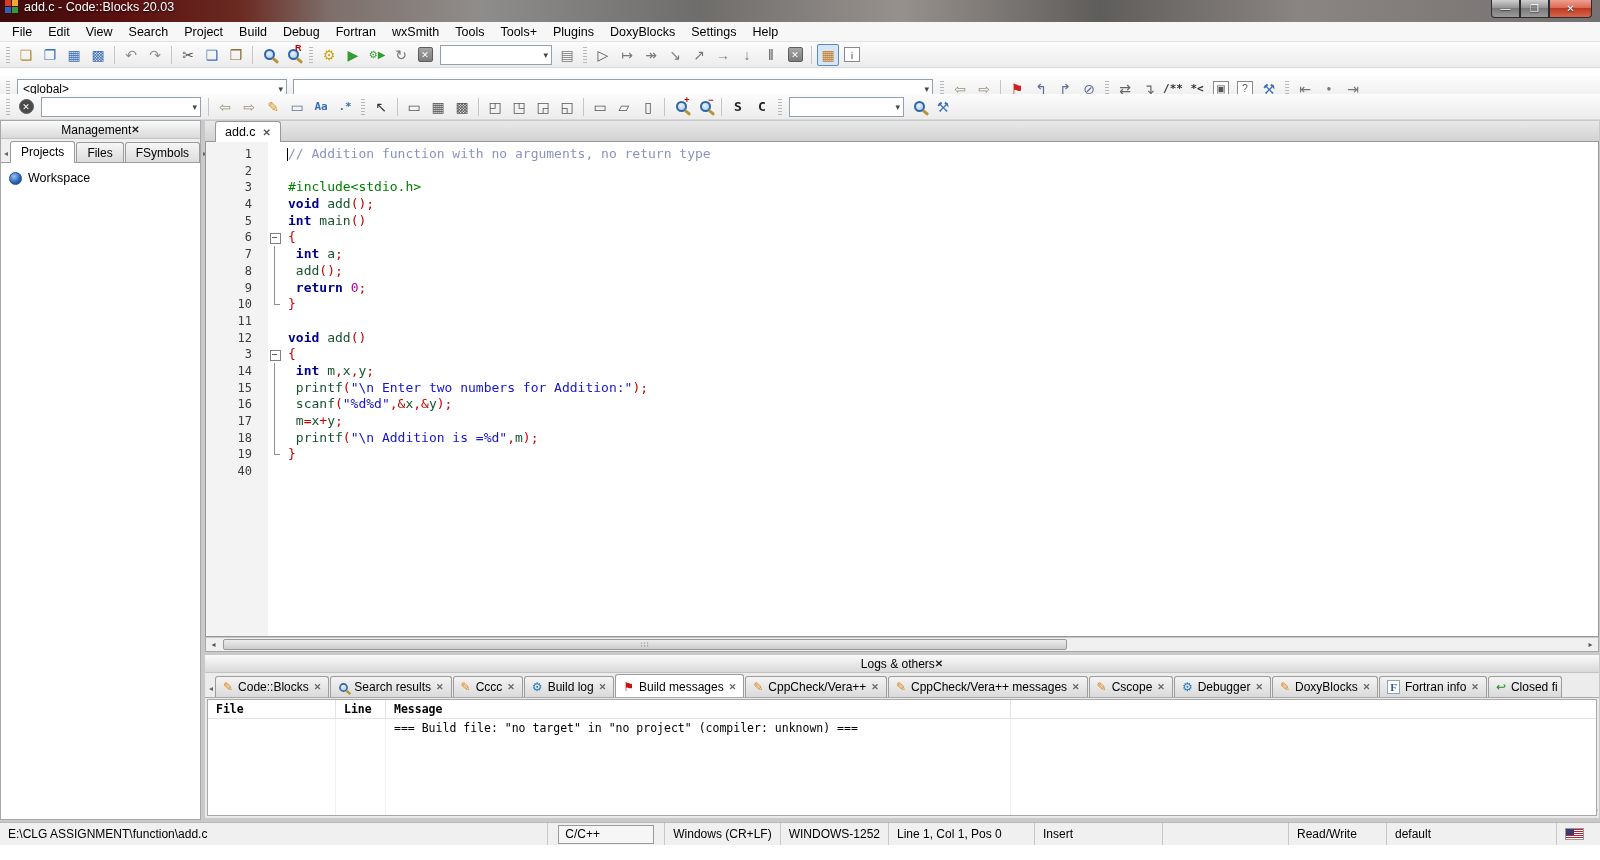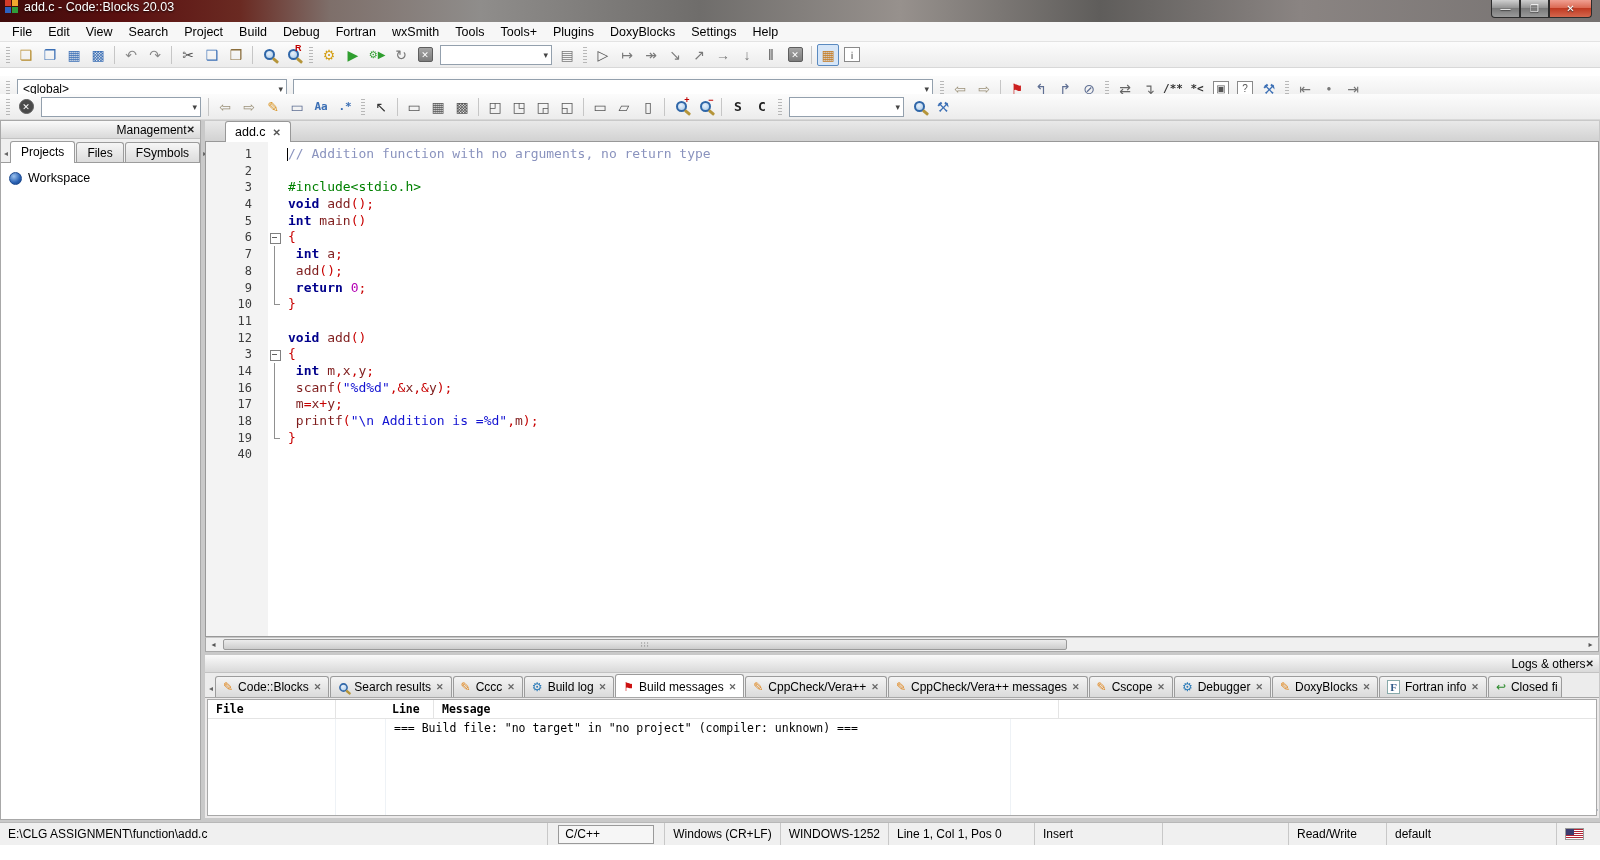--- a/index.html
+++ b/index.html
@@ -55,57 +55,57 @@
   .mag::after{content:"";position:absolute;width:7px;height:3px;background:#b5953a;
     right:-6px;bottom:-4px;transform:rotate(40deg);border-radius:1px}
   .mag .badge{position:absolute;right:-5px;top:-8px;font-size:9px;font-weight:bold;color:#c00000}
 
   
   .appbg{position:absolute;left:0;top:120px;width:1600px;height:702px;background:#c9c9c9}
 
   
   .mgmt{position:absolute;left:0;top:120px;width:201px;height:700px;background:#fff;border:1px solid #a8a8a8}
   .panel-caption{height:18px;background:linear-gradient(#fafafa,#d9d9d9);border-bottom:1px solid #c2c2c2;
-    display:flex;align-items:center;justify-content:flex-end;padding:0 5px;font-size:12px}
+    display:flex;align-items:center;justify-content:center;padding:0 5px;font-size:12px}
   .close-x{font-size:10px;font-weight:bold;color:#222}
   .mgmt-tabs{display:flex;align-items:flex-end;height:24px;background:#efefef;
     border-bottom:1px solid #9c9c9c;padding:2px 1px 0 1px}
   .scrollarrow{font-size:8px;color:#666;padding:0 2px 4px 2px}
   .mtab{padding:3px 10px 2px;border:1px solid #9c9c9c;border-bottom:none;margin-right:1px;
     border-radius:3px 3px 0 0;background:linear-gradient(#f6f6f6,#dcdcdc);font-size:12px}
   .mtab.active{background:#fff;padding-bottom:4px;position:relative;top:1px}
   .tree-item{display:flex;align-items:center;gap:6px;padding:8px 6px 0 8px;font-size:12.5px}
   .globe{width:13px;height:13px;border-radius:50%;
     background:radial-gradient(circle at 35% 30%,#9cc2ee,#2a62b4 60%,#163e7e);border:1px solid #1d4a90}
 
   
   .editor{position:absolute;left:205px;top:121px;width:1394px;height:531px}
   .edit-tabbar{height:21px;display:flex;align-items:flex-end;background:linear-gradient(#e9e9e9,#d2d2d2);
-    border-bottom:1px solid #989898;padding-left:20px}
+    border-bottom:1px solid #989898;padding-left:10px}
   .etab{display:flex;align-items:center;gap:7px;padding:3px 9px;background:#fff;
     border:1px solid #989898;border-bottom:none;border-radius:3px 3px 0 0;font-size:12.5px;position:relative;top:1px}
   .etab .close-x{color:#555}
   .code-area{position:absolute;left:0;top:21px;right:0;bottom:15px;background:#fff;
     border:1px solid #989898;border-top:none;overflow:hidden}
   .gutter-bg{position:absolute;left:0;top:0;bottom:0;width:62px;background:#f3f3f3}
   #code-lines{position:absolute;left:0;top:4px;right:0}
   .cline{display:flex;height:16.7px;line-height:16.7px;
     font-family:"DejaVu Sans Mono",monospace;font-size:13px}
   .lnum{width:54px;text-align:right;padding-right:8px;color:#3c3c3c;font-size:12px}
   .fold{width:24px;position:relative}
   .fold.box::before{content:"";position:absolute;left:10px;top:4px;width:9px;height:9px;
     border:1px solid #808080;background:#fff}
   .fold.box::after{content:"";position:absolute;left:12px;top:8px;width:5px;height:1px;background:#606060}
   .fold.bar::before{content:"";position:absolute;left:14px;top:0;bottom:0;width:1px;background:#909090}
   .fold.end::before{content:"";position:absolute;left:14px;top:0;height:9px;width:1px;background:#909090}
   .fold.end::after{content:"";position:absolute;left:14px;top:8px;width:6px;height:1px;background:#909090}
   .ctext{white-space:pre;position:relative;padding-left:4px}
   .caret{position:absolute;left:3px;top:2px;width:1px;height:13px;background:#000}
   .cmt{color:var(--c-comment)}.pre{color:var(--c-pre)}.kw{color:var(--c-kw);font-weight:bold}
-  .str{color:var(--c-str)}.num{color:var(--c-num)}.op{color:var(--c-op)}.idn{color:#7f1d1d}
+  .str{color:var(--c-str)}.num{color:var(--c-num)}.op{color:var(--c-op)}.idn{color:#14532d}
   .hscroll{position:absolute;left:0;right:0;bottom:0;height:15px;background:#f0f0f0;
     border:1px solid #a8a8a8;border-top:1px solid #c6c6c6;display:flex;align-items:center}
   .sarrow{width:15px;text-align:center;font-size:8px;color:#555}
   .strack{flex:1;height:100%;position:relative}
   .sthumb{position:absolute;left:2px;top:1px;bottom:1px;width:62%;
     background:linear-gradient(#ececec,#cdcdcd);border:1px solid #9a9a9a;border-radius:2px;
     display:flex;align-items:center;justify-content:center;color:#8a8a8a;font-size:7px;letter-spacing:1px}
 
   
   .logs{position:absolute;left:205px;top:655px;width:1394px;height:163px;background:#eceaea}
@@ -532,20 +532,25 @@
             <span class="lnum">3</span>
             <span class="fold box"></span>
             <span class="ctext"><span class="op">{</span></span>
           </div>
           <div class="cline">
             <span class="lnum">14</span>
             <span class="fold bar"></span>
             <span class="ctext"><span class="idn"> </span><span class="kw">int</span><span class="idn"> m</span><span class="op">,</span><span class="idn">x</span><span class="op">,</span><span class="idn">y</span><span class="op">;</span></span>
           </div>
           <div class="cline">
+            <span class="lnum">15</span>
+            <span class="fold bar"></span>
+            <span class="ctext"><span class="idn"> printf</span><span class="op">(</span><span class="str">"\n Enter two numbers for Addition:"</span><span class="op">);</span></span>
+          </div>
+          <div class="cline">
             <span class="lnum">16</span>
             <span class="fold bar"></span>
             <span class="ctext"><span class="idn"> scanf</span><span class="op">(</span><span class="str">"%d%d"</span><span class="op">,&amp;</span><span class="idn">x</span><span class="op">,&amp;</span><span class="idn">y</span><span class="op">);</span></span>
           </div>
           <div class="cline">
             <span class="lnum">17</span>
             <span class="fold bar"></span>
             <span class="ctext"><span class="idn"> m</span><span class="op">=</span><span class="idn">x</span><span class="op">+</span><span class="idn">y</span><span class="op">;</span></span>
           </div>
           <div class="cline">
@@ -638,21 +643,21 @@
         </span>
         <span class="ltab trunc">
           <span class="ticon" style="color: rgb(42, 138, 42);">↩</span>
           <span>Closed fi</span>
         </span>
       </div>
     <span class="rscroll">▸</span>
     <div class="log-table">
       <div class="lt-head" id="lt-head">
           <span class="lt-cell" style="width: 128px;">File</span>
-          <span class="lt-cell" style="width: 50px; margin-left: 48px;">Line</span>
+          <span class="lt-cell" style="width: 50px;">Line</span>
           <span class="lt-cell" style="width: 625px;">Message</span>
         </div>
       <div id="lt-body" style="position:relative">
           <span class="vline" style="left: 127px; height: 96px;"></span>
           <span class="vline" style="left: 177px; height: 96px;"></span>
           <span class="vline" style="left: 802px; height: 96px;"></span>
           <div class="lt-row">
             <span class="lt-cell" style="width: 128px;"></span>
             <span class="lt-cell" style="width: 50px;"></span>
             <span class="lt-cell" style="width: 900px;">=== Build file: "no target" in "no project" (compiler: unknown) ===</span>

